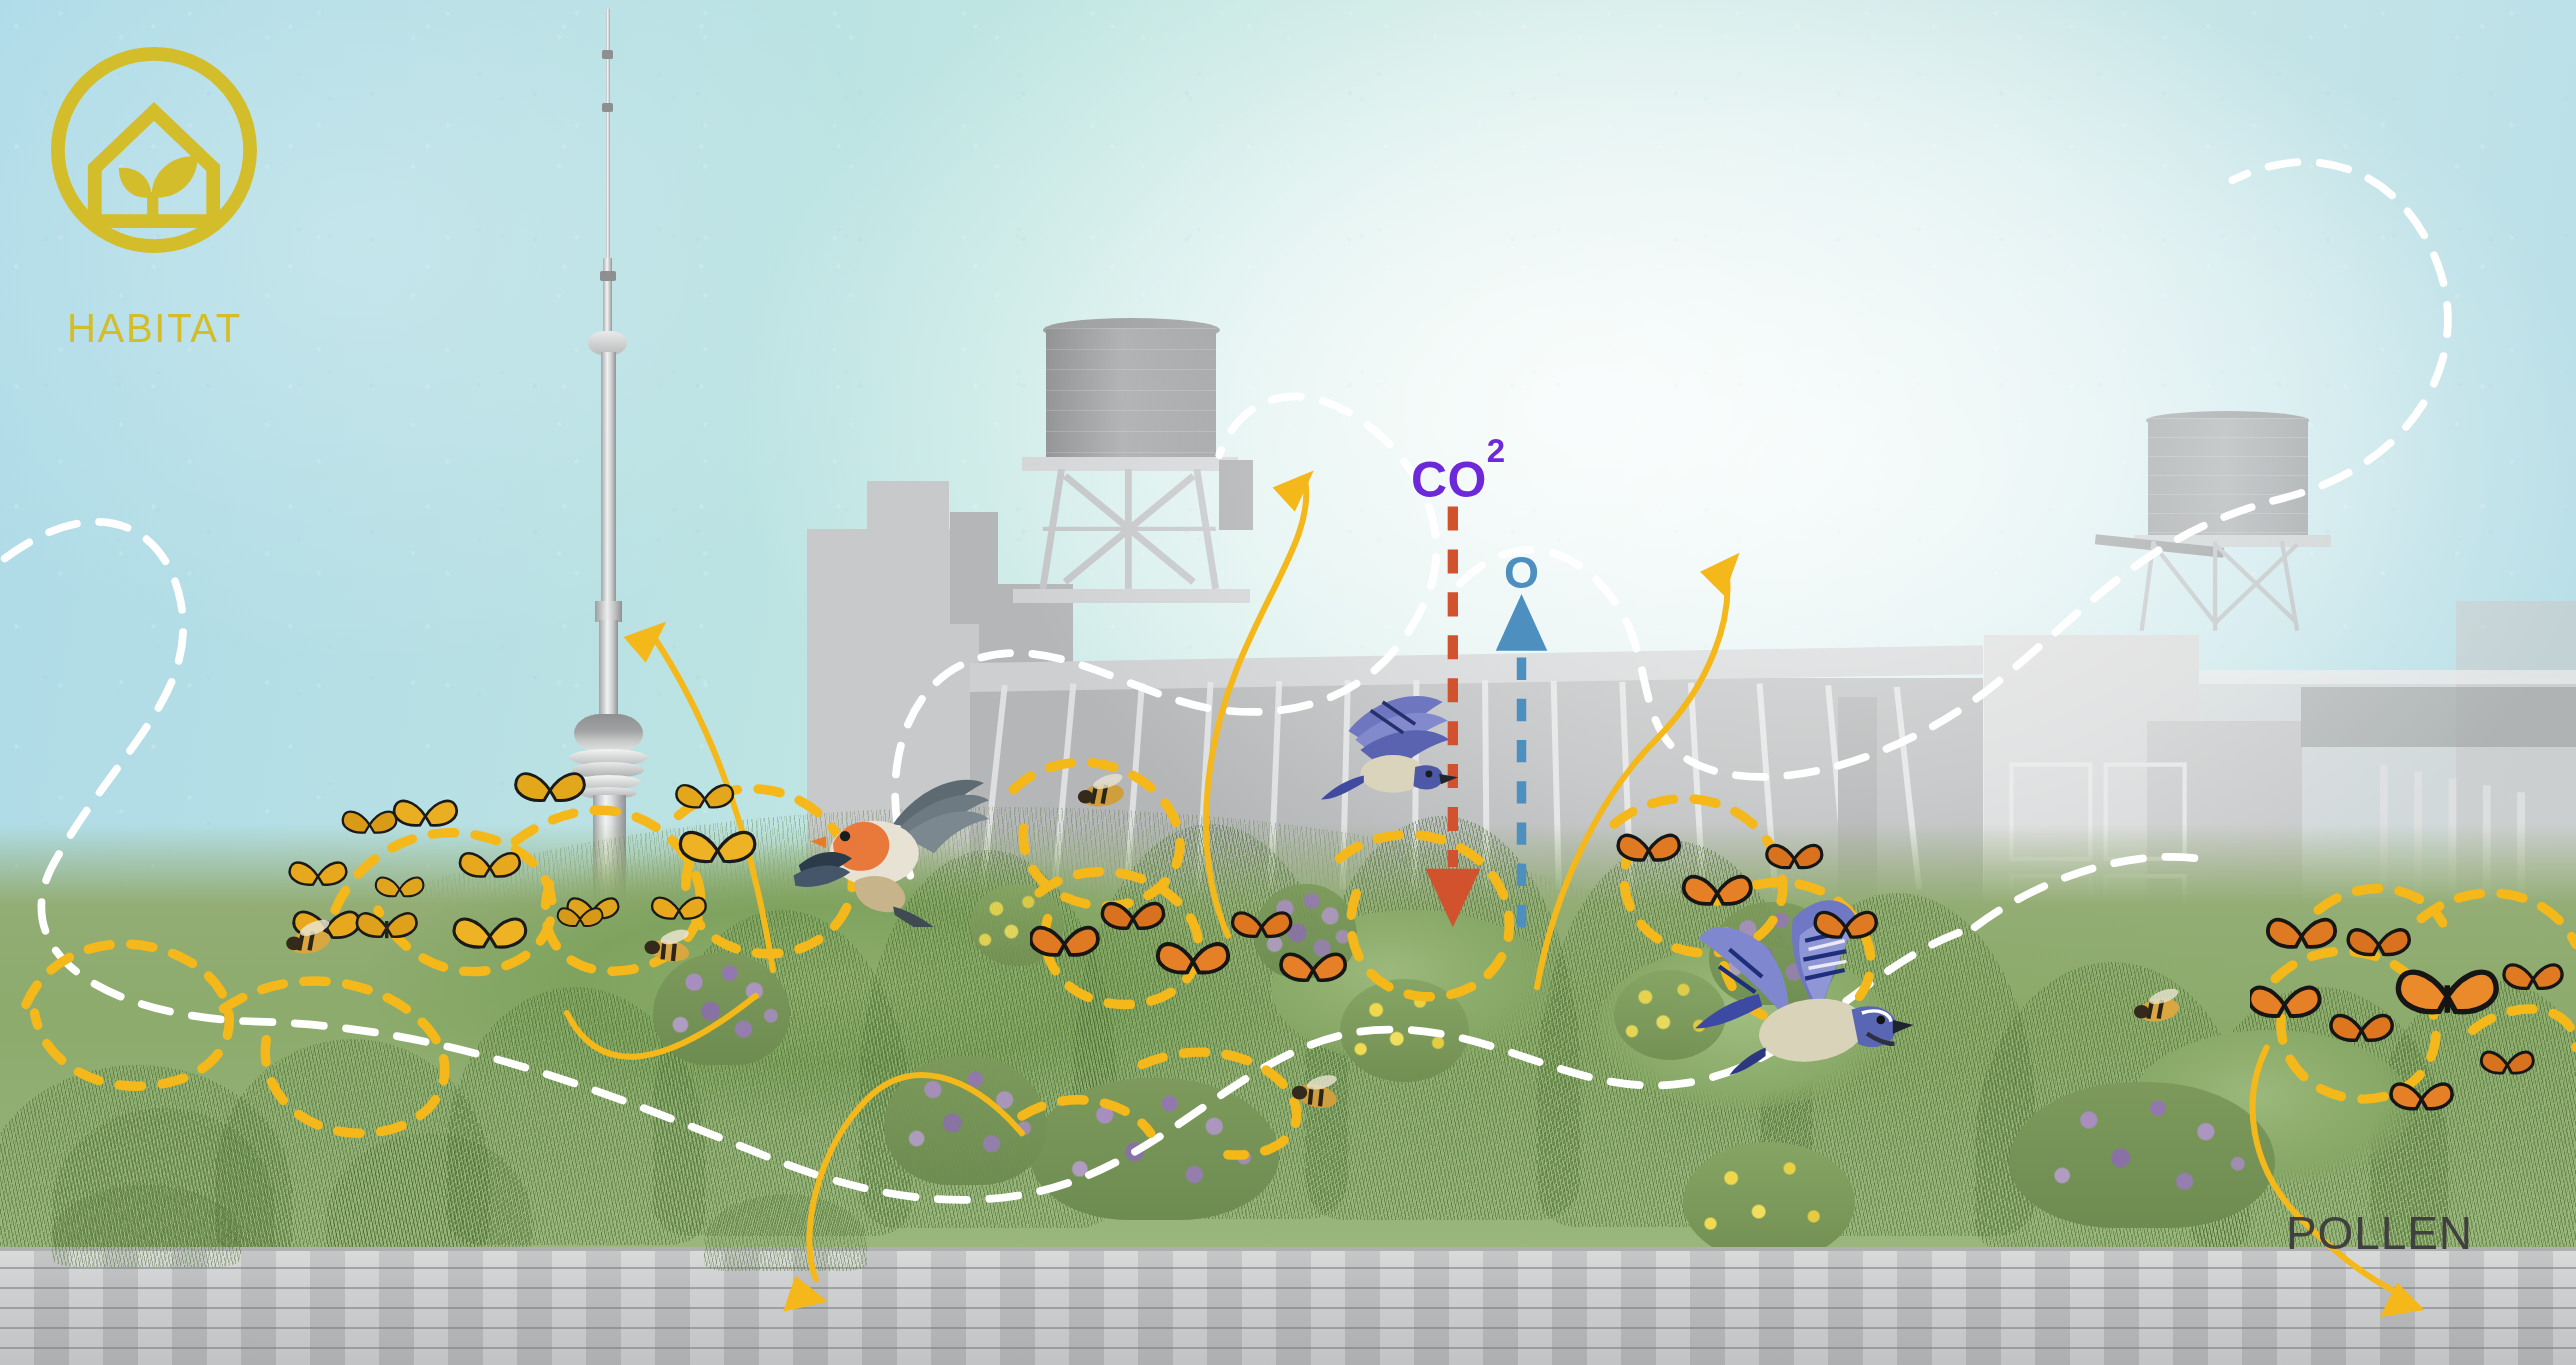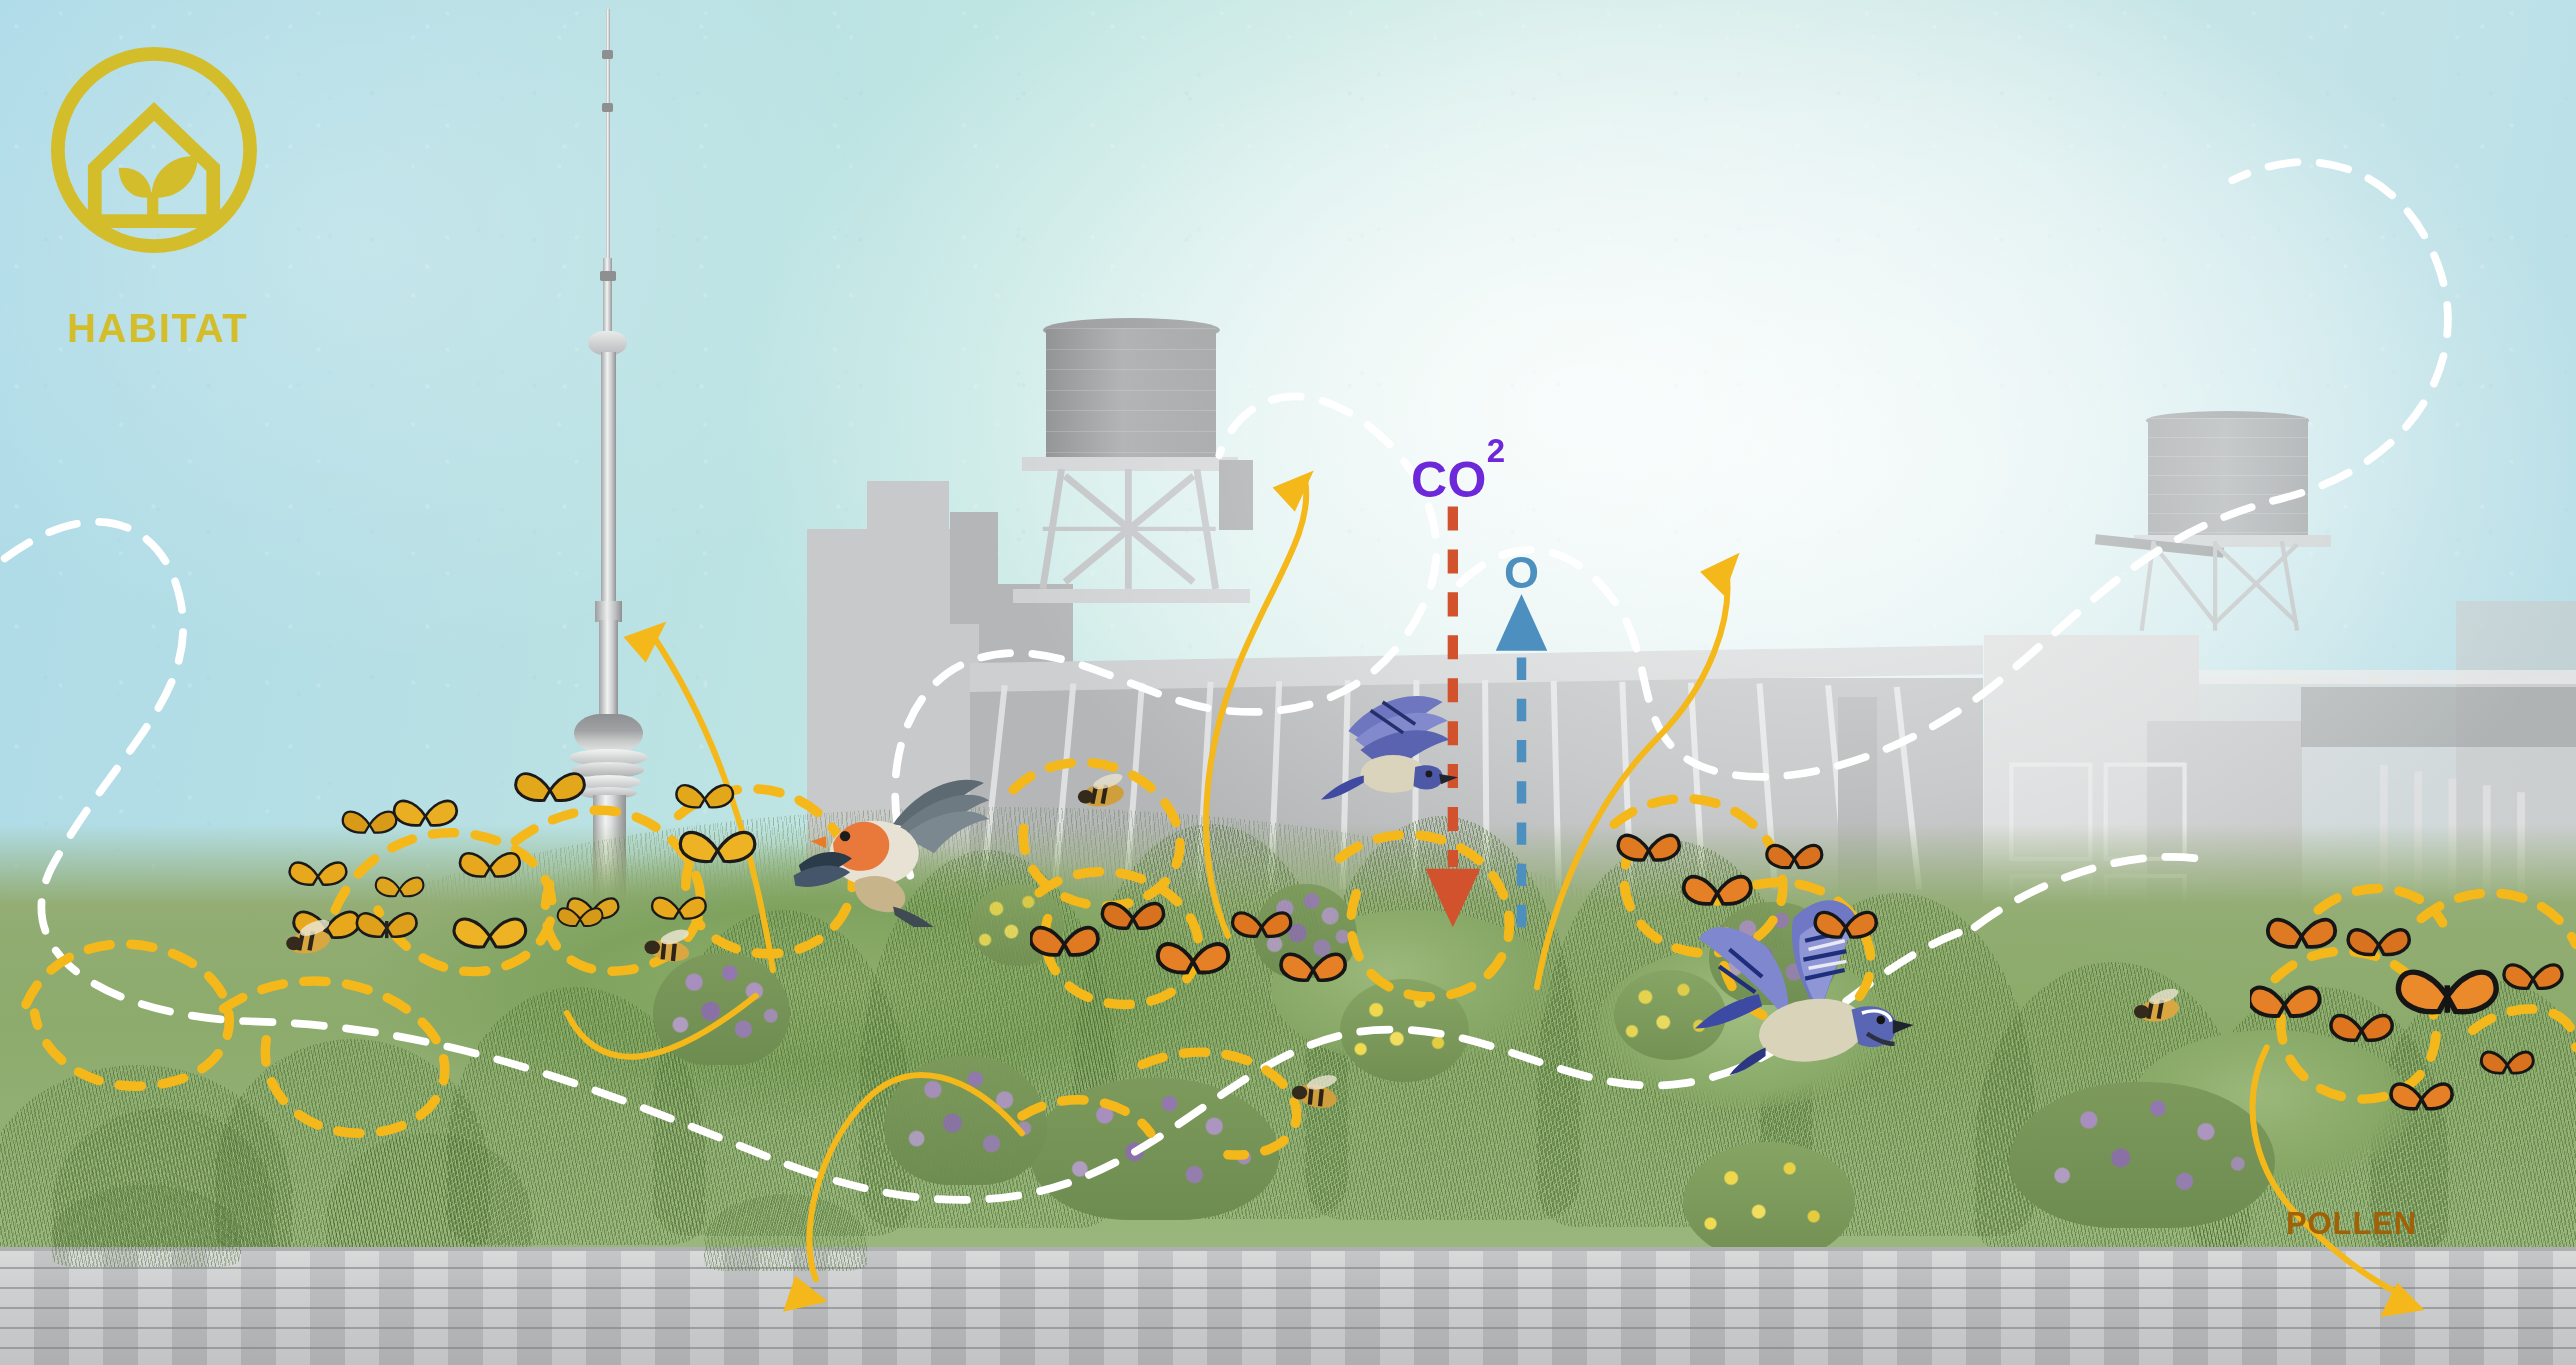--- a/index.html
+++ b/index.html
@@ -126,28 +126,28 @@
     left:0;top:1247px;width:2576px;height:118px;
     background:
       repeating-linear-gradient(180deg, rgba(120,122,124,.55) 0 1.7px, rgba(255,255,255,0) 1.7px 20px),
       repeating-linear-gradient(90deg, rgba(255,255,255,.22) 0 34px, rgba(150,152,154,.16) 34px 69px),
       linear-gradient(180deg,#cfd1d1 0%,#c2c4c5 30%,#b9bbbc 62%,#b1b3b4 100%);
   }
   #deck-edge{left:0;top:1247px;width:2576px;height:4.3px;background:#adafb0;}
 
   
   #habitat-label{
-    left:67px;top:306px;font-size:40px;font-weight:bold;letter-spacing:1.7px;
+    left:67px;top:306px;font-size:40px;font-weight:normal;letter-spacing:1.7px;
     color:#d4bd2a;white-space:nowrap;
   }
   #co2-label{left:1411px;top:449px;font-size:50px;font-weight:bold;color:#6d28d9;letter-spacing:0.4px;}
   #co2-label sup{font-size:33px;top:-.52em;position:relative;}
   #o-label{left:1504px;top:547px;font-size:45px;font-weight:bold;color:#4d8fbf;}
   #pollen-label{
-    left:2286px;top:1206px;font-size:31px;font-weight:bold;letter-spacing:0.9px;color:#a16207;white-space:nowrap;
+    left:2286px;top:1206px;font-size:46px;font-weight:normal;letter-spacing:0.9px;color:#404040;white-space:nowrap;
   }
 
   
   #logo{left:45px;top:41px;width:218px;height:218px;}
 </style>
 </head>
 <body>
 
 <div id="stage">
 

